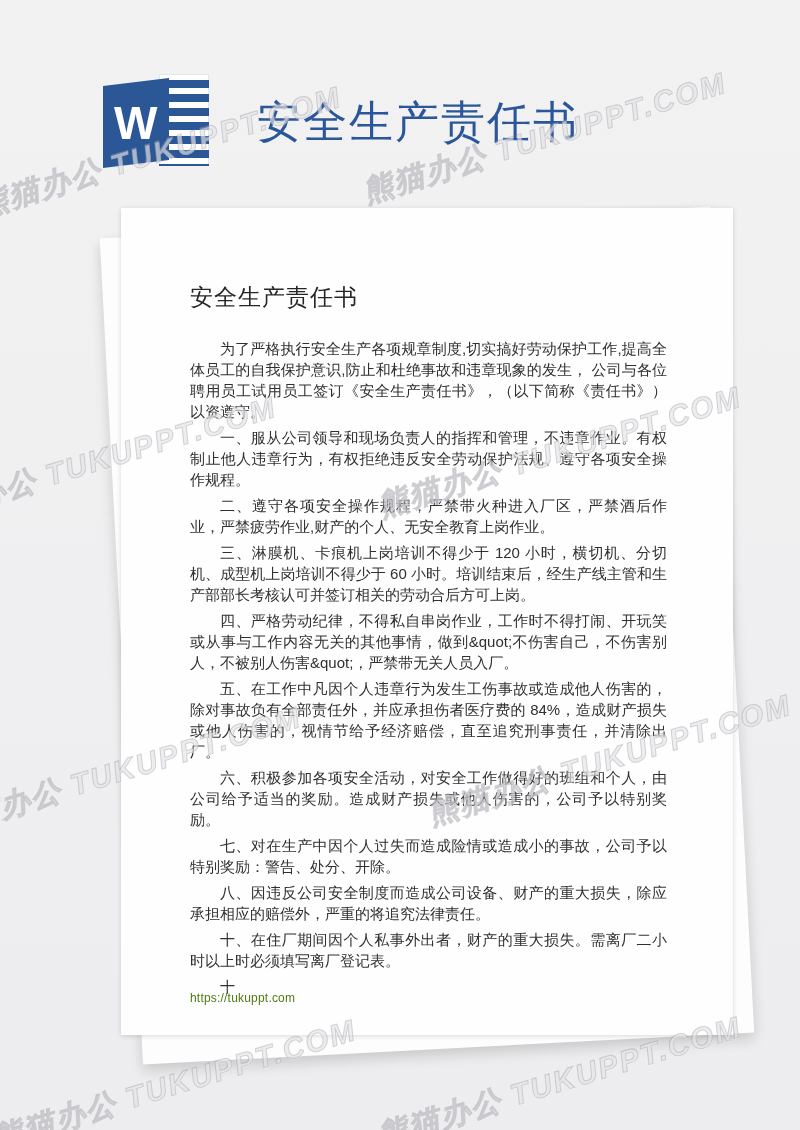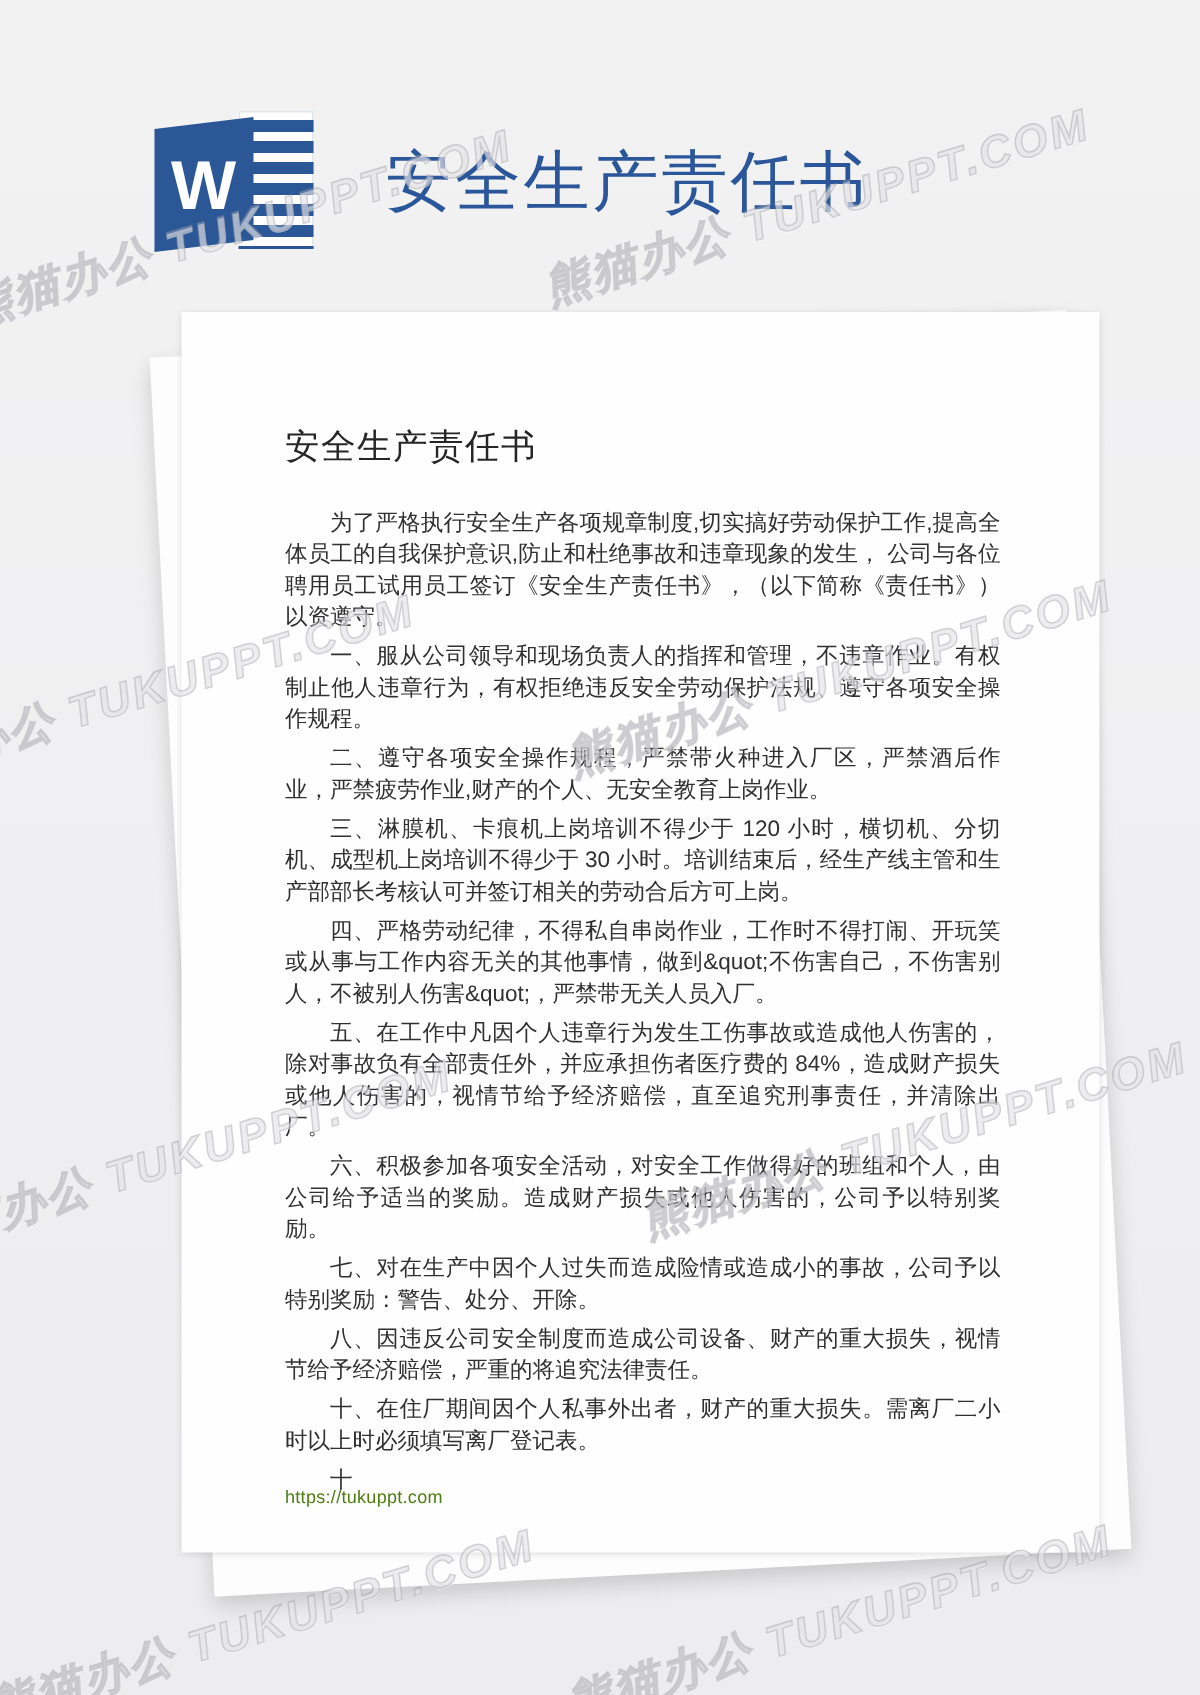--- a/index.html
+++ b/index.html
@@ -80,26 +80,26 @@
 
 <div class="sheet-back"></div>
 
 <div class="sheet-front">
   <div class="doc-inner">
     <h2 class="doc-title">安全生产责任书</h2>
     <div class="doc-body">
       <p>为了严格执行安全生产各项规章制度,切实搞好劳动保护工作,提高全体员工的自我保护意识,防止和杜绝事故和违章现象的发生， 公司与各位聘用员工试用员工签订《安全生产责任书》，（以下简称《责任书》）以资遵守。</p>
       <p>一、服从公司领导和现场负责人的指挥和管理，不违章作业。有权制止他人违章行为，有权拒绝违反安全劳动保护法规、遵守各项安全操作规程。</p>
       <p>二、遵守各项安全操作规程，严禁带火种进入厂区，严禁酒后作业，严禁疲劳作业,财产的个人、无安全教育上岗作业。</p>
-      <p>三、淋膜机、卡痕机上岗培训不得少于 120 小时，横切机、分切机、成型机上岗培训不得少于 30 小时。培训结束后，经生产线主管和生产部部长考核认可并签订相关的劳动合后方可上岗。</p>
+      <p>三、淋膜机、卡痕机上岗培训不得少于 120 小时，横切机、分切机、成型机上岗培训不得少于 60 小时。培训结束后，经生产线主管和生产部部长考核认可并签订相关的劳动合后方可上岗。</p>
       <p>四、严格劳动纪律，不得私自串岗作业，工作时不得打闹、开玩笑或从事与工作内容无关的其他事情，做到&amp;quot;不伤害自己，不伤害别人，不被别人伤害&amp;quot;，严禁带无关人员入厂。</p>
       <p>五、在工作中凡因个人违章行为发生工伤事故或造成他人伤害的，除对事故负有全部责任外，并应承担伤者医疗费的 84%，造成财产损失或他人伤害的，视情节给予经济赔偿，直至追究刑事责任，并清除出厂。</p>
       <p>六、积极参加各项安全活动，对安全工作做得好的班组和个人，由公司给予适当的奖励。造成财产损失或他人伤害的，公司予以特别奖励。</p>
       <p>七、对在生产中因个人过失而造成险情或造成小的事故，公司予以特别奖励：警告、处分、开除。</p>
-      <p>八、因违反公司安全制度而造成公司设备、财产的重大损失，视情节给予经济赔偿，严重的将追究法律责任。</p>
+      <p>八、因违反公司安全制度而造成公司设备、财产的重大损失，除应承担相应的赔偿外，严重的将追究法律责任。</p>
       <p>十、在住厂期间因个人私事外出者，财产的重大损失。需离厂二小时以上时必须填写离厂登记表。</p>
       <p>十</p>
 
     </div>
   </div>
   <div class="doc-footer">https://tukuppt.com</div>
 </div>
 
 <div class="wm-layer">
   <span class="wm" style="left:160px;top:152px;">熊猫办公 TUKUPPT.COM</span>

